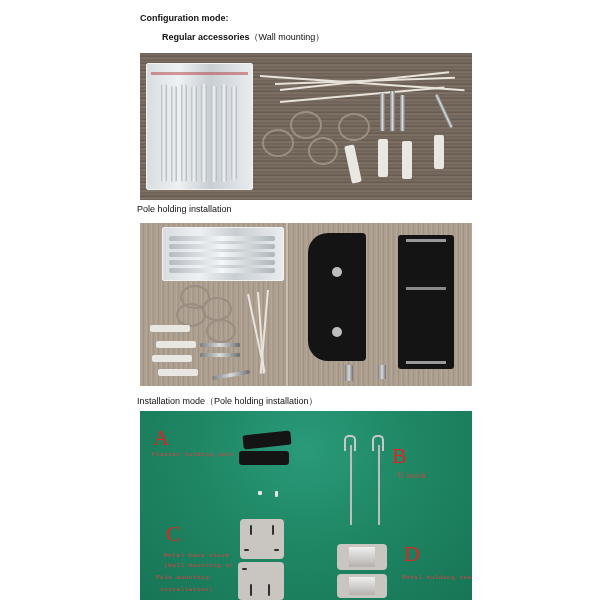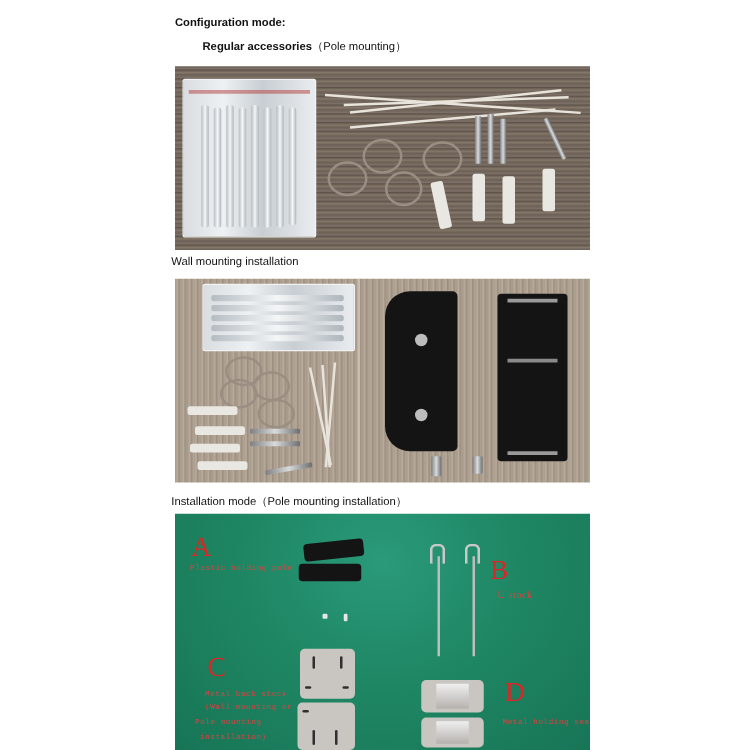--- a/index.html
+++ b/index.html
@@ -33,21 +33,21 @@
   .slot{position:absolute;background:#2f2f2f;border-radius:1px;}
   .letter{position:absolute;color:#e02424;font-family:"Liberation Serif",serif;}
   .redtxt{position:absolute;color:#e04040;font-family:"Liberation Mono",monospace;font-size:6px;letter-spacing:.5px;white-space:nowrap;}
   .hook{position:absolute;border:2px solid #c8c8c8;border-bottom:none;border-radius:5px 5px 0 0;}
   .rod{position:absolute;width:2px;background:#bdbdbd;}
 </style>
 </head>
 <body>
 
 <div class="txt h1">Configuration mode:</div>
-<div class="txt h2"><b>Regular accessories</b><span>（Pole mounting）</span></div>
+<div class="txt h2"><b>Regular accessories</b><span>（Wall mounting）</span></div>
 
 <div id="p1" class="panel" title="Regular accessories for wall mounting: bag of fiber splice protection sleeves, cable ties, hose clamps, screws and plastic wall anchors on wooden surface">
   <div class="abs bag" style="left:6px;top:10px;width:105px;height:125px;">
     <div class="stripe"></div>
     <div class="tube" style="left:14px;top:20px;width:6px;height:98px;"></div>
     <div class="tube" style="left:24px;top:22px;width:6px;height:96px;"></div>
     <div class="tube" style="left:34px;top:20px;width:6px;height:98px;"></div>
     <div class="tube" style="left:44px;top:22px;width:6px;height:96px;"></div>
     <div class="tube" style="left:54px;top:20px;width:6px;height:98px;"></div>
     <div class="tube" style="left:64px;top:22px;width:6px;height:96px;"></div>
@@ -65,21 +65,21 @@
   <div class="screw" style="left:240px;top:40px;width:5px;height:38px;"></div>
   <div class="screw" style="left:250px;top:38px;width:5px;height:40px;"></div>
   <div class="screw" style="left:260px;top:42px;width:5px;height:36px;"></div>
   <div class="screw" style="left:302px;top:40px;width:4px;height:36px;transform:rotate(-25deg);"></div>
   <div class="anchor" style="left:208px;top:92px;width:10px;height:38px;transform:rotate(-12deg);"></div>
   <div class="anchor" style="left:238px;top:86px;width:10px;height:38px;"></div>
   <div class="anchor" style="left:262px;top:88px;width:10px;height:38px;"></div>
   <div class="anchor" style="left:294px;top:82px;width:10px;height:34px;"></div>
 </div>
 
-<div class="txt cap" style="top:204px;">Wall mounting installation</div>
+<div class="txt cap" style="top:204px;">Pole holding installation</div>
 
 <div id="p2" class="panel" title="Pole mounting accessories: bag of splice sleeves, hose clamps, anchors, screws, cable ties, plus two black plastic pole holding brackets and wing bolts">
   <div class="seam"></div>
   <div class="abs bag" style="left:22px;top:4px;width:120px;height:52px;">
     <div class="tube" style="left:6px;top:8px;width:106px;height:5px;"></div>
     <div class="tube" style="left:6px;top:16px;width:106px;height:5px;"></div>
     <div class="tube" style="left:6px;top:24px;width:106px;height:5px;"></div>
     <div class="tube" style="left:6px;top:32px;width:106px;height:5px;"></div>
     <div class="tube" style="left:6px;top:40px;width:106px;height:5px;"></div>
   </div>
@@ -103,21 +103,21 @@
   </div>
   <div class="black" style="left:258px;top:12px;width:56px;height:134px;">
     <div class="abs" style="left:8px;top:4px;width:40px;height:3px;background:#9a9a9a;"></div>
     <div class="abs" style="left:8px;top:52px;width:40px;height:3px;background:#8a8a8a;"></div>
     <div class="abs" style="left:8px;top:126px;width:40px;height:3px;background:#9a9a9a;"></div>
   </div>
   <div class="screw" style="left:205px;top:142px;width:8px;height:16px;"></div>
   <div class="screw" style="left:238px;top:142px;width:8px;height:14px;"></div>
 </div>
 
-<div class="txt cap" style="top:395px;">Installation mode（Pole mounting installation）</div>
+<div class="txt cap" style="top:395px;">Installation mode（Pole holding installation）</div>
 
 <div id="p3" class="panel" title="Labeled pole mounting parts on green mat">
 
   <div class="letter" style="left:13px;top:14px;font-size:22px;">A</div>
   <div class="redtxt" style="left:12px;top:40px;">Plastic holding pole</div>
   <div class="black" style="left:103px;top:22px;width:48px;height:14px;transform:rotate(-6deg);"></div>
   <div class="black" style="left:99px;top:40px;width:50px;height:14px;"></div>
   <div class="screw" style="left:118px;top:80px;width:4px;height:4px;background:#e6e6e6;"></div>
   <div class="screw" style="left:135px;top:80px;width:3px;height:6px;background:#e6e6e6;"></div>
 

